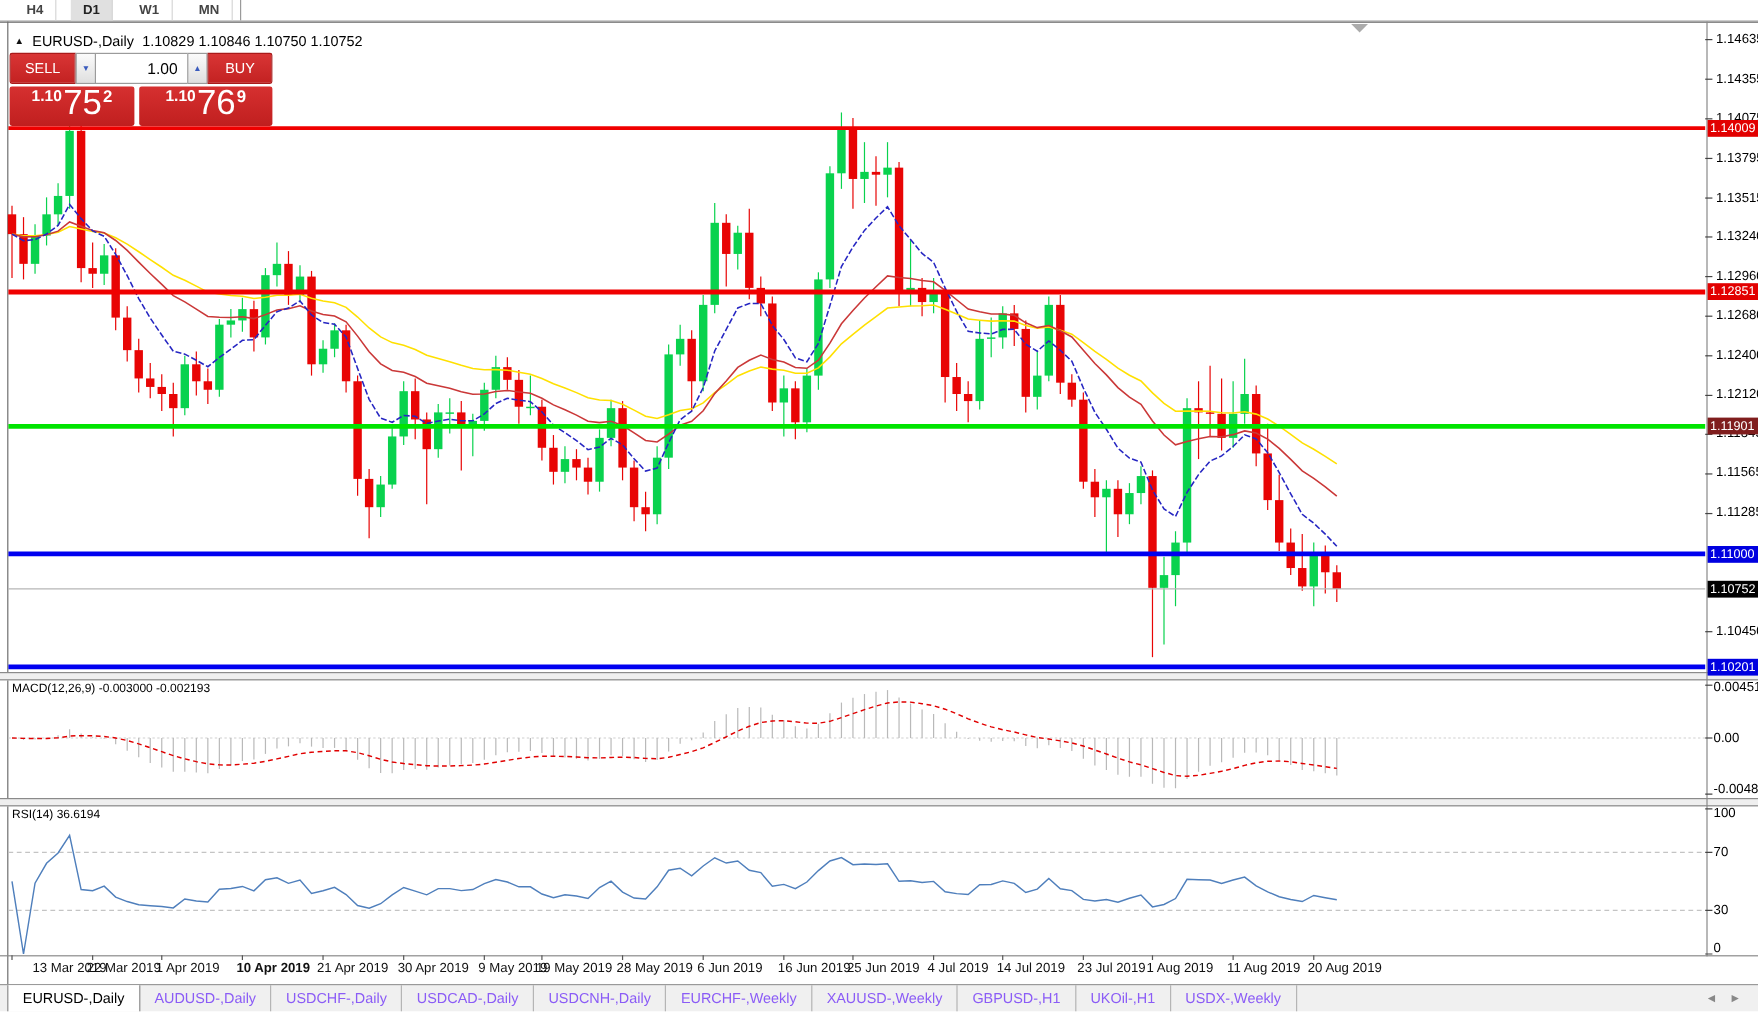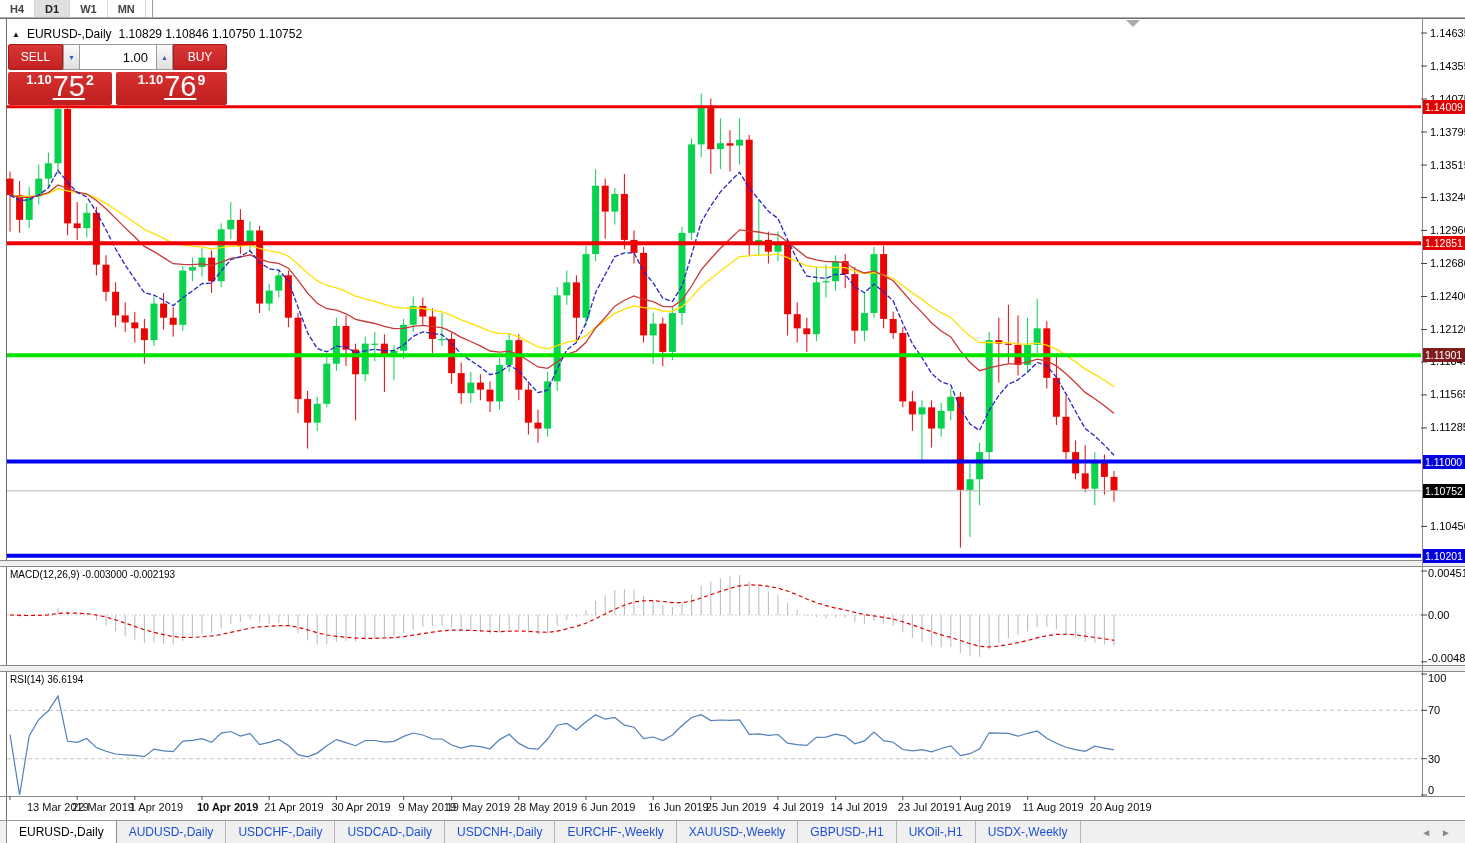--- a/index.html
+++ b/index.html
@@ -3,21 +3,21 @@
 <meta charset="utf-8">
 <style>
   html,body{margin:0;padding:0;background:#fff;width:1465px;height:843px;overflow:hidden;
     font-family:"Liberation Sans",sans-serif;-webkit-font-smoothing:antialiased;}
   .abs{position:absolute;}
   #app{position:relative;width:1465px;height:843px;background:#fff;}
 
   
   #topbar{left:0;top:0;width:1465px;height:17px;background:#fff;border-bottom:1px solid #adadad;display:flex;align-items:stretch;}
   .tfbtn{display:flex;align-items:center;padding:0 10px;font-size:11px;font-weight:700;color:#444;
-    border-right:1px solid #d6d6d6;cursor:default;}
+    border-right:1px solid #d6d6d6;cursor:default;margin-left:12px;}
   .tfbtn.active{background:#e0e0e0;color:#222;}
   .tf-divider{width:1px;background:#9a9a9a;margin-left:6px;}
 
   
   #win-left-border{left:6px;top:18px;width:1px;height:802px;background:#6f6f6f;}
   #win-top-border{left:0;top:18px;width:1465px;height:1px;background:#6f6f6f;}
   #axis-divider{left:1422px;top:18px;width:1px;height:779px;background:#8a8a8a;}
   .splitter{left:0;width:1465px;height:5px;background:#efefef;border-top:1px solid #8a8a8a;border-bottom:1px solid #8a8a8a;}
   #split1{top:560px;} #split2{top:665px;}
   #dateline{left:0;top:796px;width:1465px;height:1px;background:#8a8a8a;}
@@ -36,37 +36,37 @@
   #buy-btn{width:54px;border-radius:0 2px 2px 0;}
   .spin{width:17px;background:linear-gradient(#fbfbfb,#dfdfdf);border:1px solid #9b9b9b;box-sizing:border-box;
     display:flex;align-items:center;justify-content:center;font-size:7px;color:#3a5bbd;cursor:pointer;}
   #vol-input{width:76px;border:1px solid #9b9b9b;border-left:none;border-right:none;box-sizing:border-box;
     font-family:"Liberation Sans",sans-serif;font-size:13px;text-align:right;padding:0 8px 0 0;color:#000;outline:none;}
   #tp-row2{display:flex;margin-top:2px;height:33px;gap:4px;}
   .bigprice{background:linear-gradient(#d63030,#c01f1f);color:#fff;display:flex;align-items:flex-start;
     justify-content:center;border-radius:2px;padding-bottom:2px;}
   #sell-box{width:104px;} #buy-box{width:111px;}
   .bp-base{font-size:13px;font-weight:700;margin-bottom:3px;}
-  .bp-big{font-size:29px;line-height:29px;margin:0 1px;text-decoration:underline;}
+  .bp-big{font-size:29px;line-height:29px;margin:0 1px;}
   .bp-sup{font-size:14px;font-weight:700;margin-bottom:12px;}
 
   
   .pane-label{font-size:10px;color:#000;z-index:4;}
   #macd-label{left:10px;top:569px;}
   #rsi-label{left:10px;top:674px;}
 
   
   .tick-label{font-size:11px;color:#000;z-index:3;}
   .chip{width:41px;height:14px;line-height:14px;font-size:10.5px;color:#fff;padding-left:2px;z-index:4;}
   .date-label{font-size:11px;color:#111;top:801px;z-index:3;white-space:nowrap;}
 
   
   #tabbar{left:0;top:820px;width:1465px;height:23px;background:#f0f0f0;border-top:1px solid #9a9a9a;
     display:flex;align-items:stretch;z-index:5;box-sizing:border-box;}
-  .chart-tab{display:flex;align-items:center;padding:0 12px;font-size:12px;color:#1d4ed8;
+  .chart-tab{display:flex;align-items:center;padding:0 12px;font-size:12px;color:#8b5cf6;
     border-right:1px solid #b5b5b5;cursor:pointer;white-space:nowrap;}
   .chart-tab.active{background:#fff;color:#000;border:1px solid #8a8a8a;border-bottom:none;border-top:none;margin-left:6px;}
   .tab-arrows{margin-left:auto;display:flex;align-items:center;gap:10px;padding-right:14px;color:#888;font-size:10px;}
 
   #chart-canvas{left:0;top:0;z-index:1;}
   #overlays{left:0;top:0;z-index:3;}
 </style>
 </head>
 <body>
 

